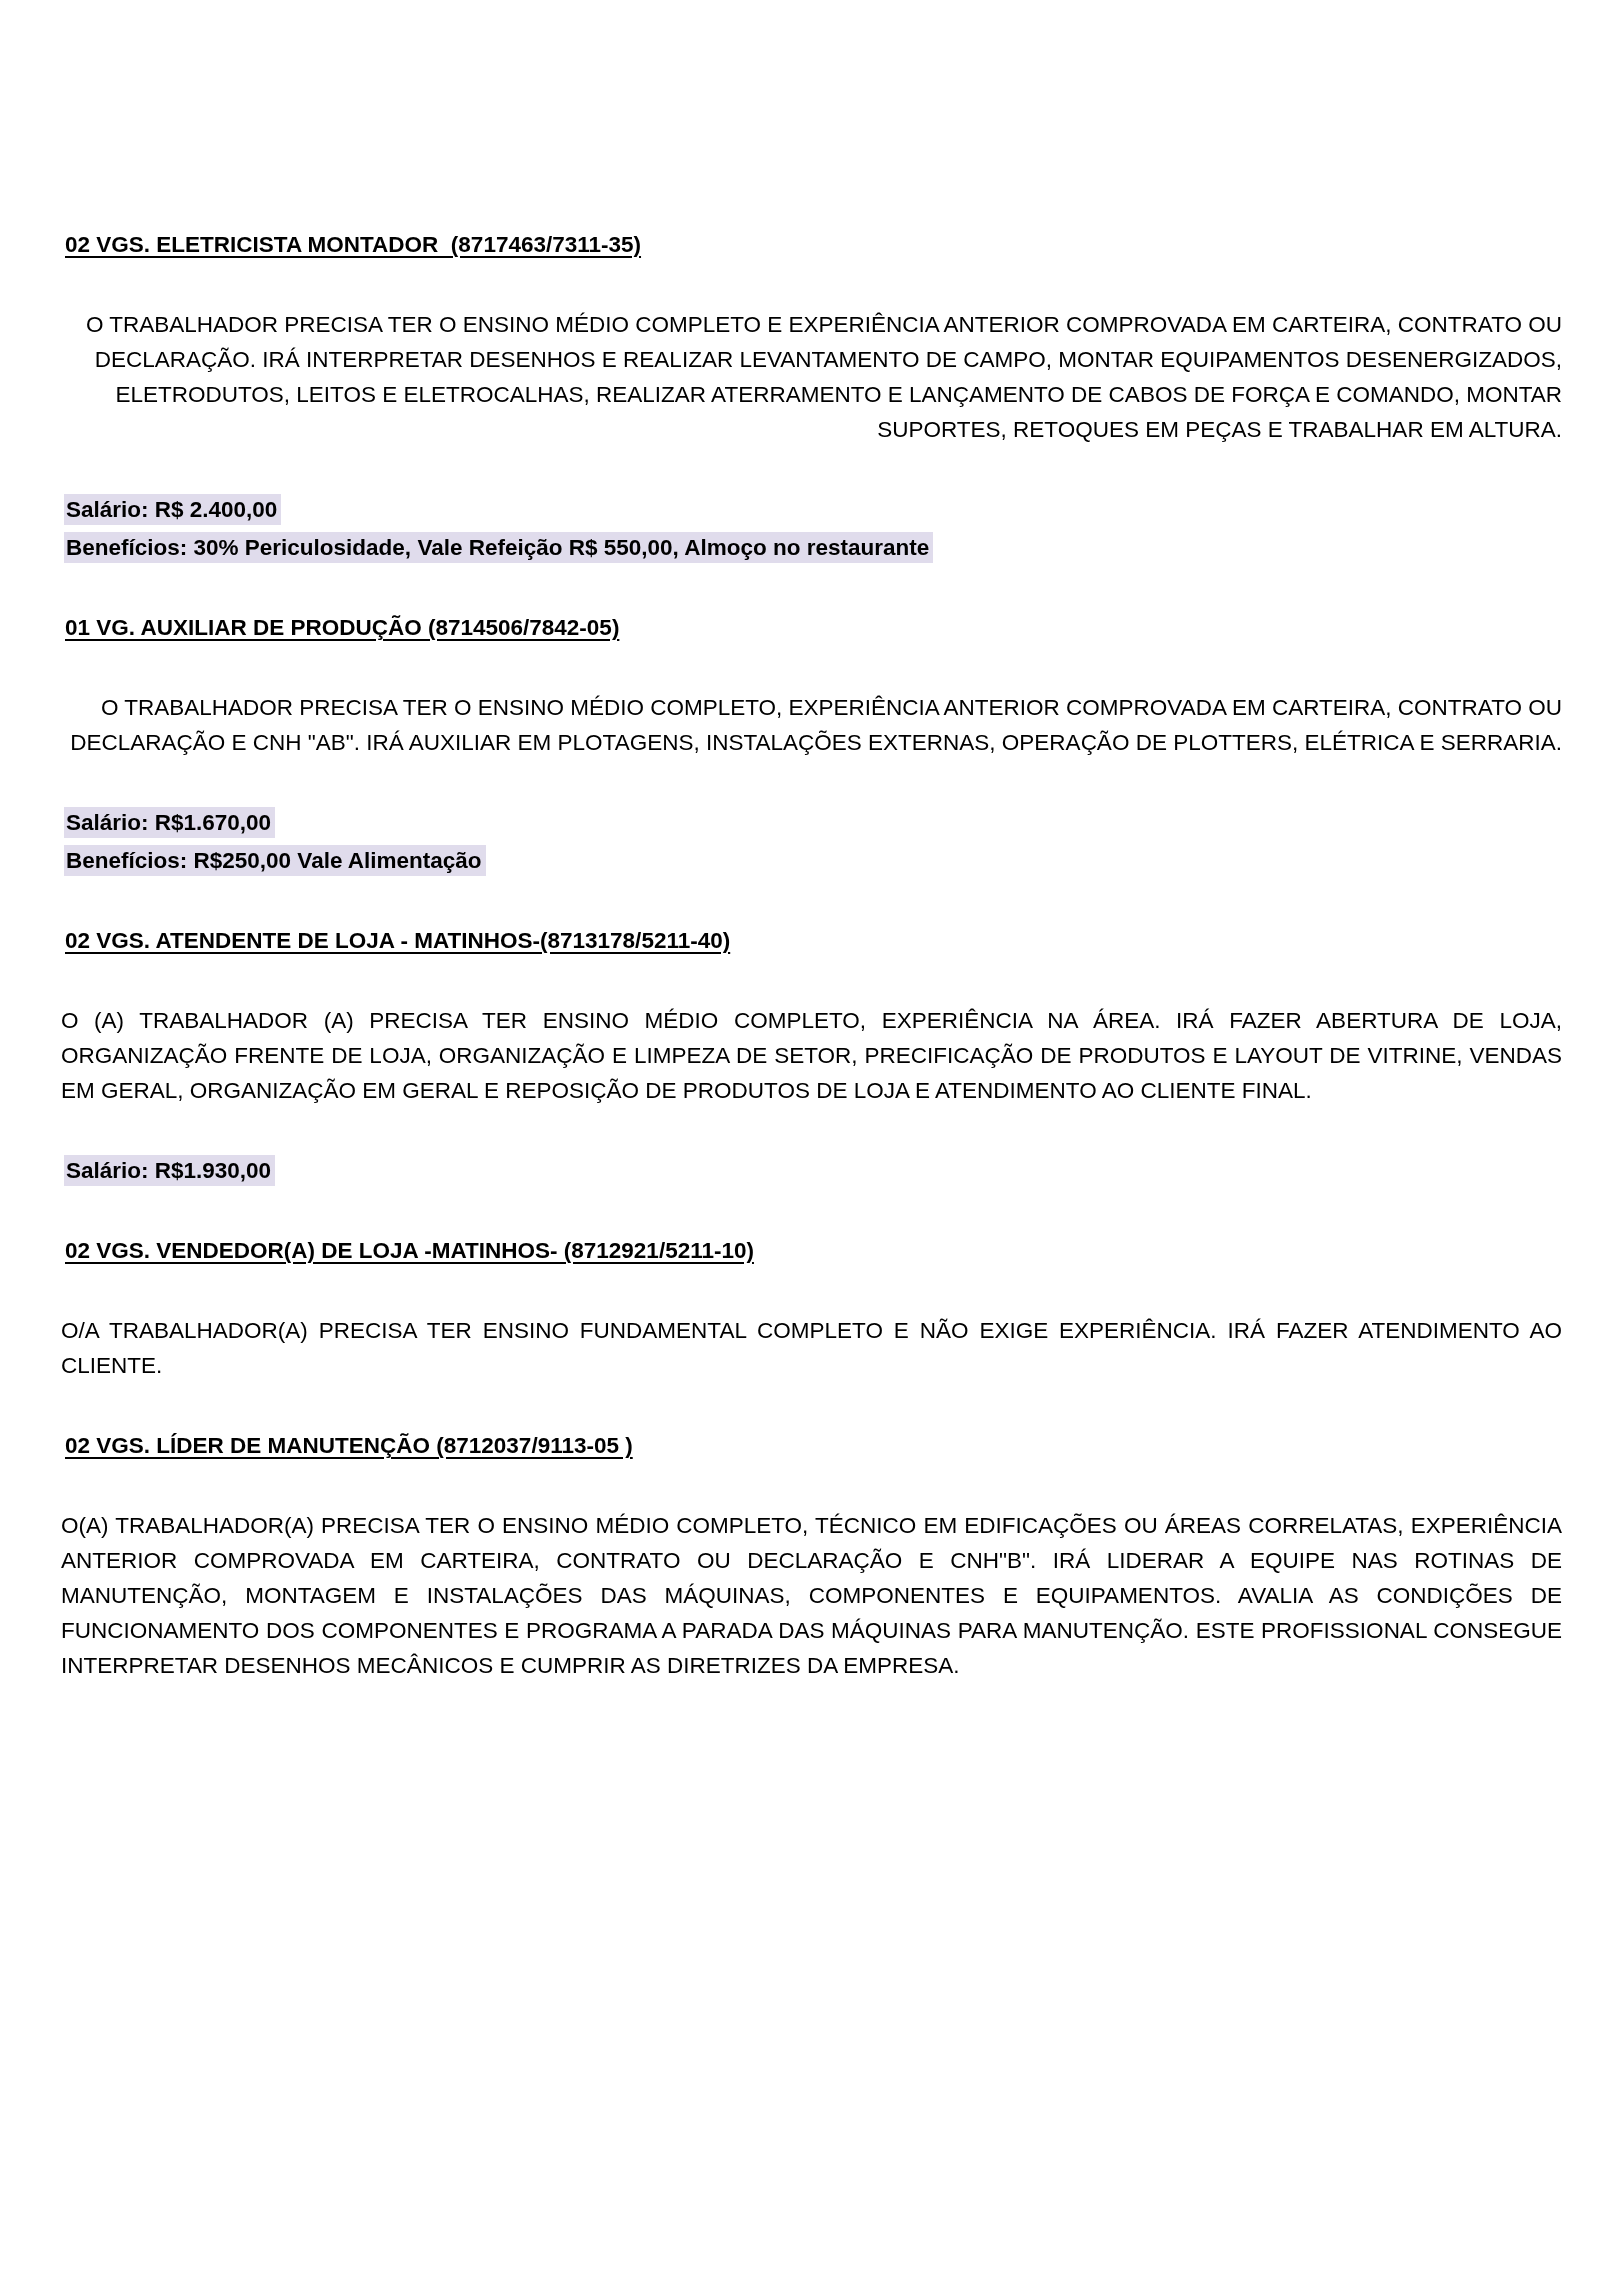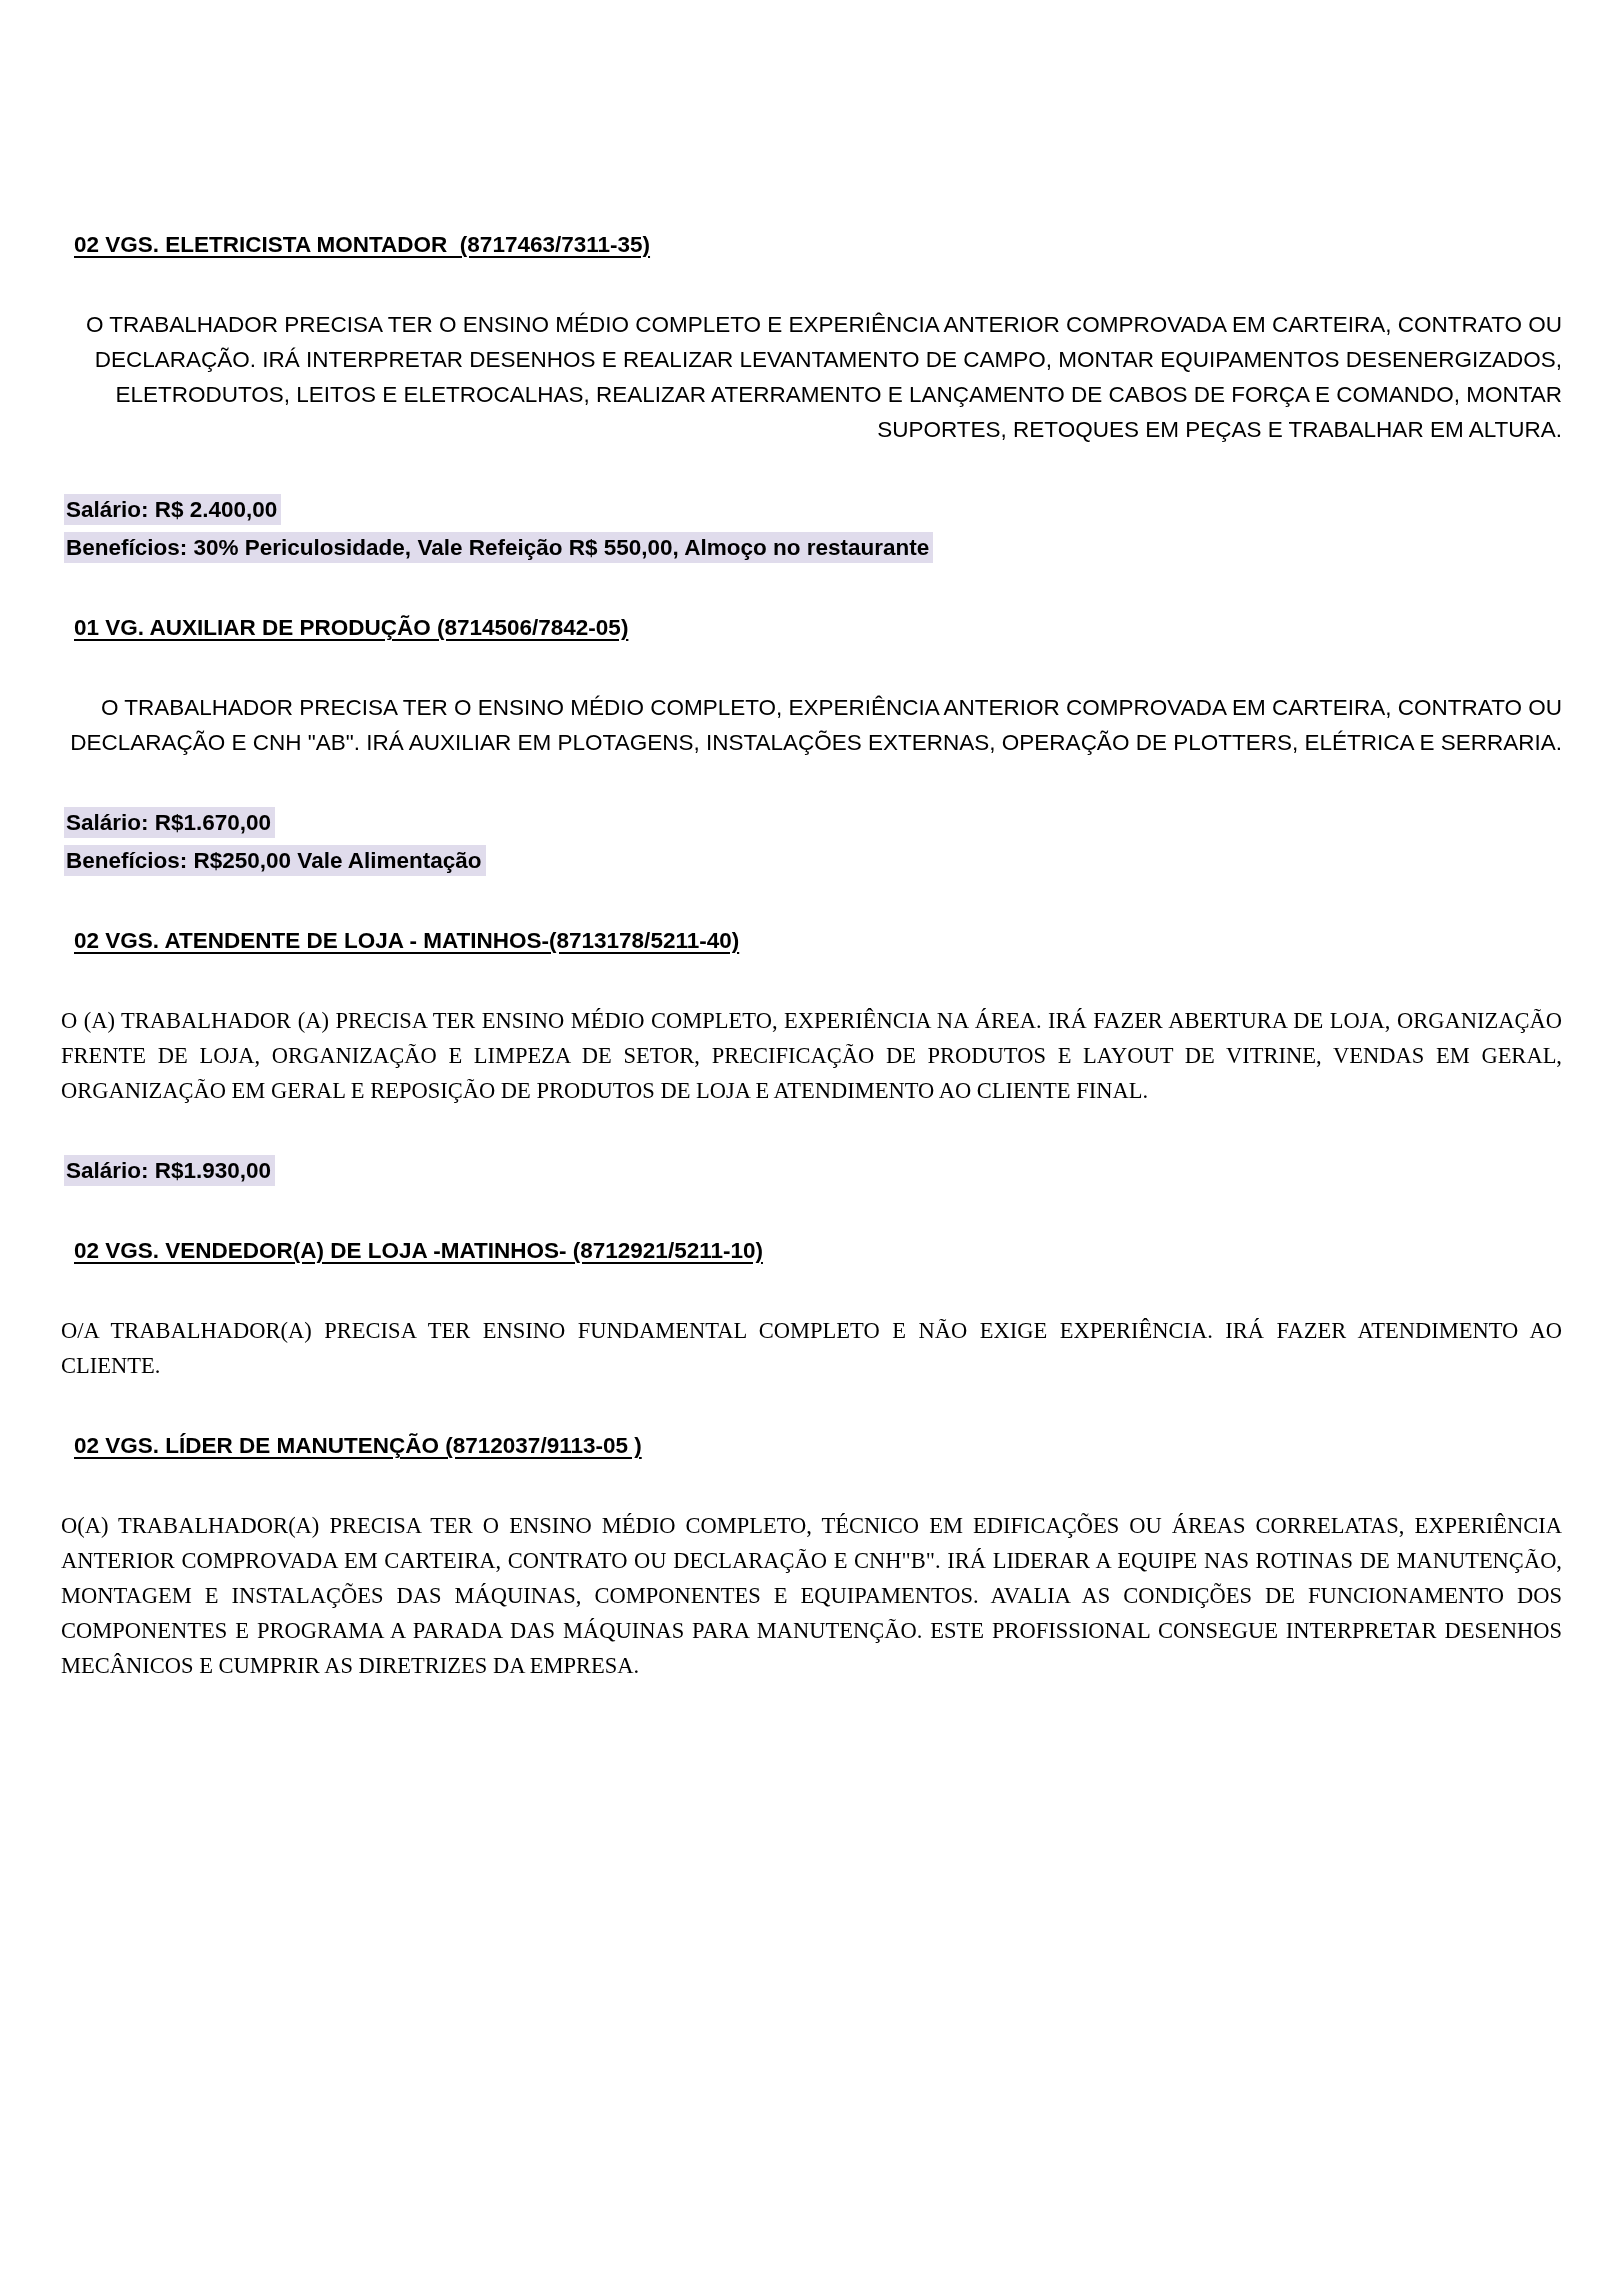--- a/index.html
+++ b/index.html
@@ -19,33 +19,32 @@
     line-height: 35px;
     color: #000000;
     overflow: hidden;
   }
   .job-section {
     margin: 0 0 45px 0;
   }
   .job-title {
     font-size: 22.5px;
     font-weight: bold;
-    margin: 0 0 45px 13px;
+    margin: 0 0 45px 4px;
     text-decoration: underline;
     text-decoration-thickness: 2px;
     text-underline-offset: 3.9px;
     white-space: pre-wrap;
   }
   .job-description {
     margin: 0 0 45px 0;
     text-align: right;
   }
   .job-description.justified {
     text-align: justify;
-    font-family: Liberation Serif, serif;
   }
   .salary-line, .benefits-line {
     margin: 3px;
     font-weight: bold;
   }
   .highlight {
     background: var(--highlight, #e0dcec);
     padding: 2.9px 3.9px 2.9px 2px;
     box-decoration-break: clone;
     -webkit-box-decoration-break: clone;

